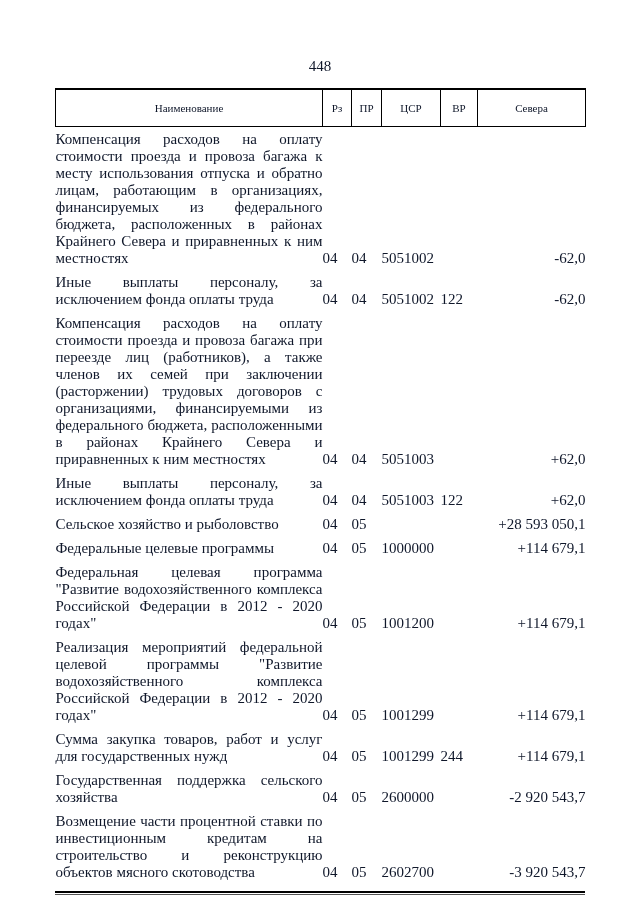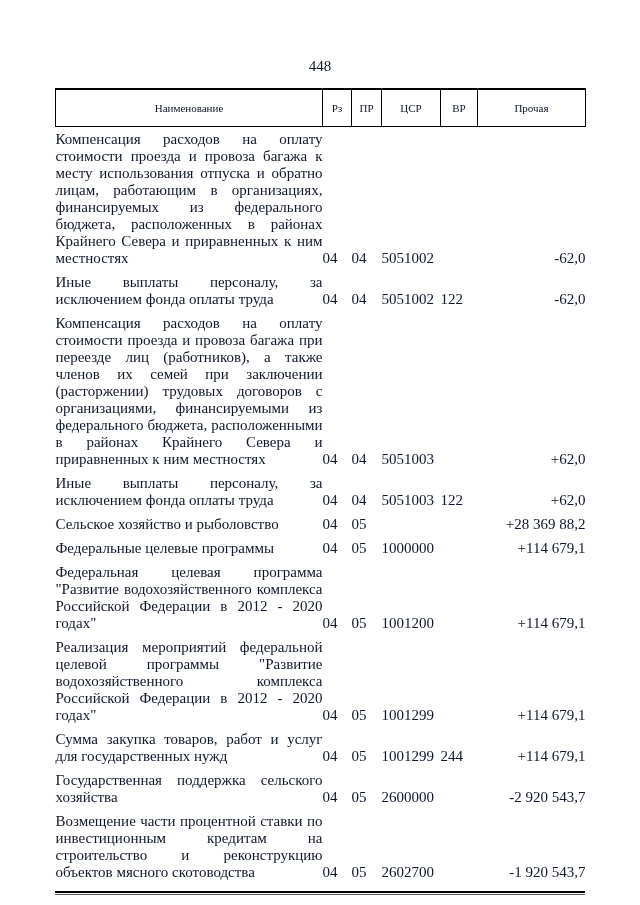--- a/index.html
+++ b/index.html
@@ -68,21 +68,21 @@
       <col style="width:37px">
       <col style="width:108px">
     </colgroup>
     <thead>
       <tr>
         <th>Наименование</th>
         <th>Рз</th>
         <th>ПР</th>
         <th>ЦСР</th>
         <th>ВР</th>
-        <th>Прочая</th>
+        <th>Севера</th>
       </tr>
     </thead>
     <tbody id="table-body">
         <tr>
           <td class="name">Компенсация расходов на оплату стоимости проезда и провоза багажа к месту использования отпуска и обратно лицам, работающим в организациях, финансируемых из федерального бюджета, расположенных в районах Крайнего Севера и приравненных к ним местностях</td>
           <td class="rz">04</td>
           <td class="pr">04</td>
           <td class="csr">5051002</td>
           <td class="vr"></td>
           <td class="sum">-62,0</td>
@@ -110,21 +110,21 @@
           <td class="csr">5051003</td>
           <td class="vr">122</td>
           <td class="sum">+62,0</td>
         </tr>
         <tr>
           <td class="name">Сельское хозяйство и рыболовство</td>
           <td class="rz">04</td>
           <td class="pr">05</td>
           <td class="csr"></td>
           <td class="vr"></td>
-          <td class="sum">+28 369 88,2</td>
+          <td class="sum">+28 593 050,1</td>
         </tr>
         <tr>
           <td class="name">Федеральные целевые программы</td>
           <td class="rz">04</td>
           <td class="pr">05</td>
           <td class="csr">1000000</td>
           <td class="vr"></td>
           <td class="sum">+114 679,1</td>
         </tr>
         <tr>
@@ -158,19 +158,19 @@
           <td class="csr">2600000</td>
           <td class="vr"></td>
           <td class="sum">-2 920 543,7</td>
         </tr>
         <tr>
           <td class="name">Возмещение части процентной ставки по инвестиционным кредитам на строительство и реконструкцию объектов мясного скотоводства</td>
           <td class="rz">04</td>
           <td class="pr">05</td>
           <td class="csr">2602700</td>
           <td class="vr"></td>
-          <td class="sum">-1 920 543,7</td>
+          <td class="sum">-3 920 543,7</td>
         </tr>
       </tbody>
   </table>
 
   <div class="next-table-border"></div>
 </div>
 
 </body></html>

